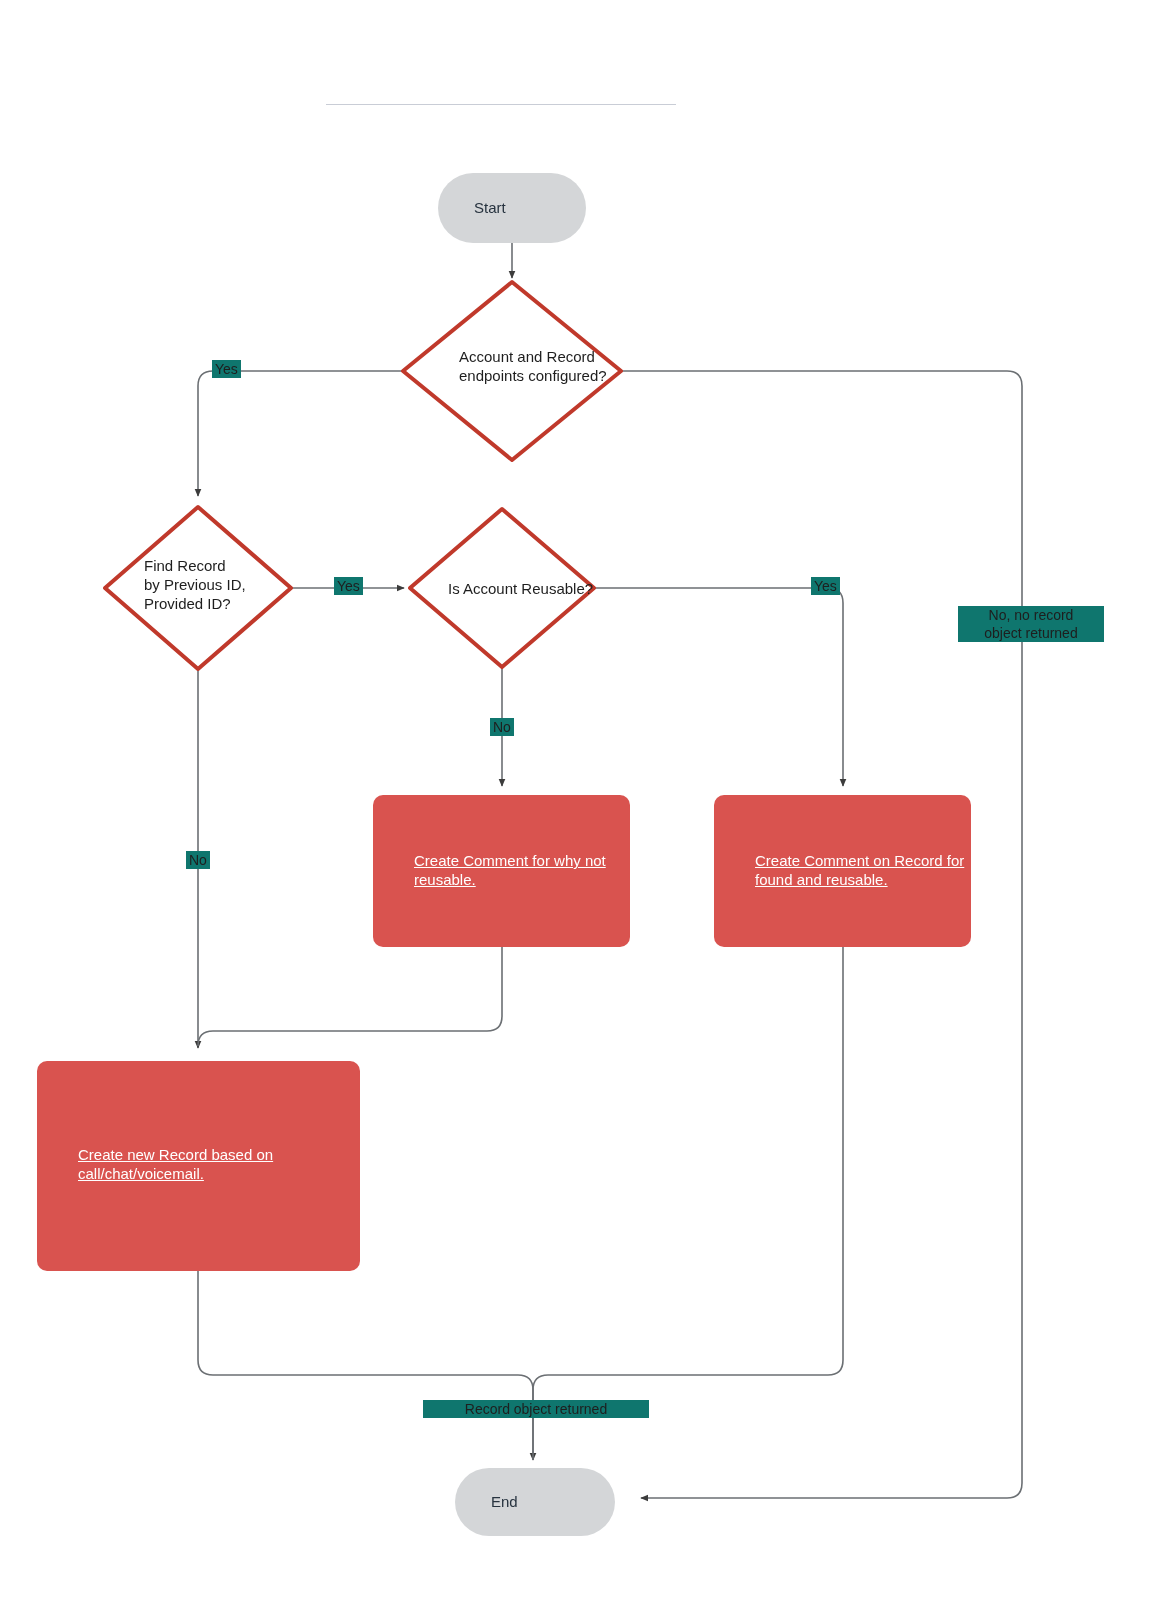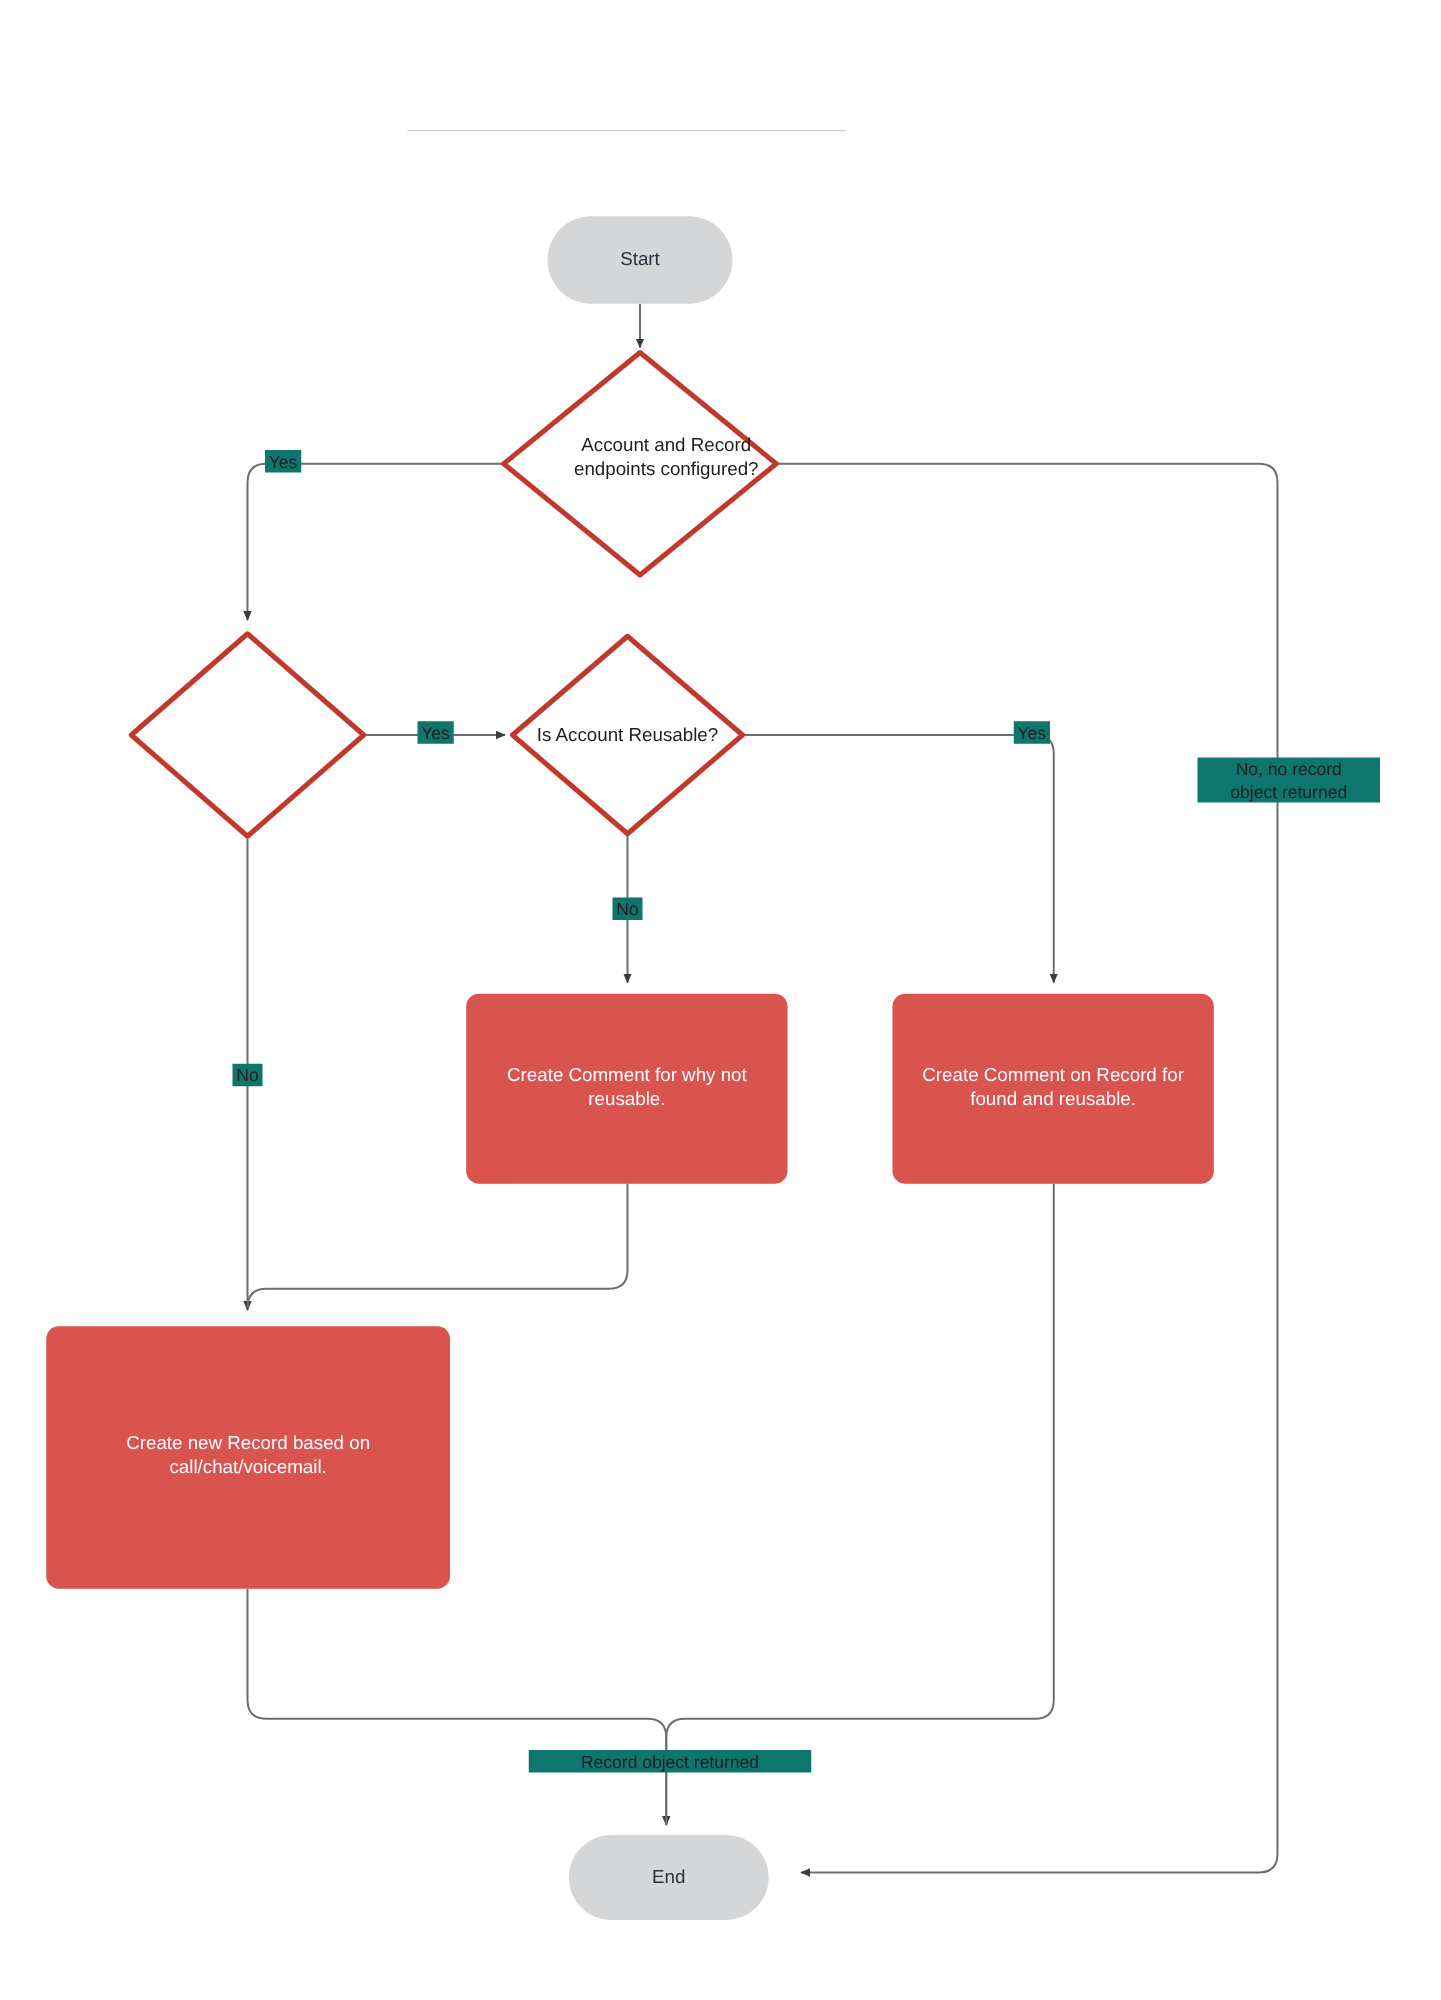--- a/index.html
+++ b/index.html
@@ -38,35 +38,37 @@
   .title-rule {
     position: absolute;
     left: 326px;
     top: 104px;
     width: 350px;
     height: 1px;
     background: #c9cdd6;
   }
   .node-label {
     position: absolute;
-    text-align: center;
+    text-align: left;
     line-height: 1.28;
     pointer-events: none;
+    padding-left: 36px;
   }
   .terminator-label {
     font-size: 15px;
     color: #27333f;
   }
   .decision-label {
     font-size: 15px;
     color: #1e1e1e;
   }
   .process-label {
     font-size: 15px;
     color: #ffffff;
+    text-decoration: underline;
   }
   .edge-label {
     position: absolute;
     font-size: 14px;
     color: #1e1e1e;
     background: #0f766e;
     text-align: center;
     line-height: 1.3;
     padding: 0 3px;
     white-space: pre-line;
@@ -124,20 +126,23 @@
     <rect x="37" y="1061" width="323" height="210" rx="10" ry="10" fill="#d9534f" stroke="none"></rect>
 
     <rect x="455" y="1468" width="160" height="68" rx="34" ry="34" fill="#d4d6d8" stroke="none"></rect>
   </svg>
 
   <div class="node-label terminator-label" style="left:438px; top:198px; width:148px;">Start</div>
 
   <div class="node-label decision-label" style="left:423px; top:347px; width:220px; white-space:pre-line;">Account and Record
 endpoints configured?</div>
 
+  <div class="node-label decision-label" style="left:108px; top:556px; width:180px; white-space:pre-line;">Find Record
+by Previous ID,
+Provided ID?</div>
 
   <div class="node-label decision-label" style="left:412px; top:579px; width:180px; white-space:pre-line;">Is Account Reusable?</div>
 
   <div class="node-label process-label" style="left:378px; top:851px; width:247px; white-space:pre-line;">Create Comment for why not
 reusable.</div>
 
   <div class="node-label process-label" style="left:42px; top:1145px; width:313px; white-space:pre-line;">Create new Record based on
 call/chat/voicemail.</div>
 
   <div class="node-label process-label" style="left:719px; top:851px; width:247px; white-space:pre-line;">Create Comment on Record for

